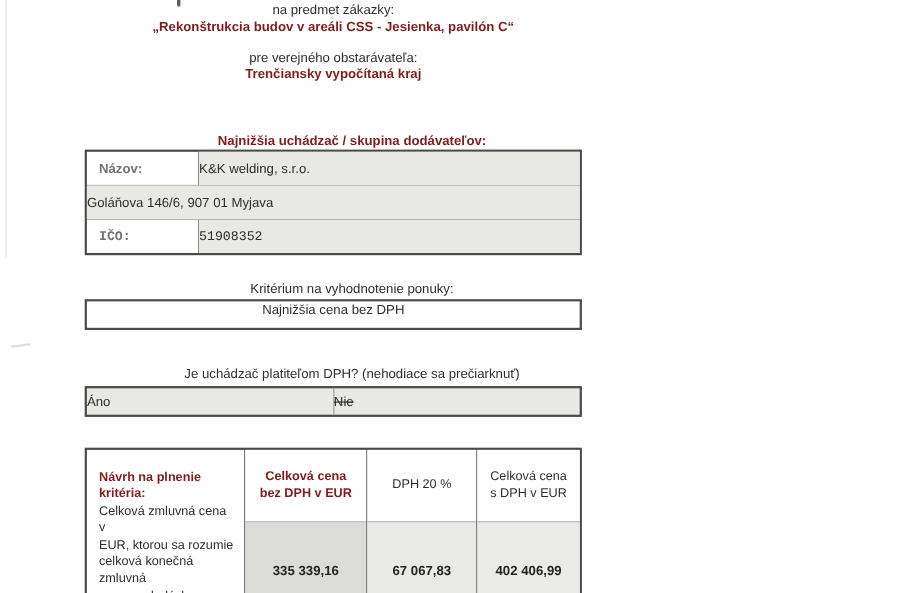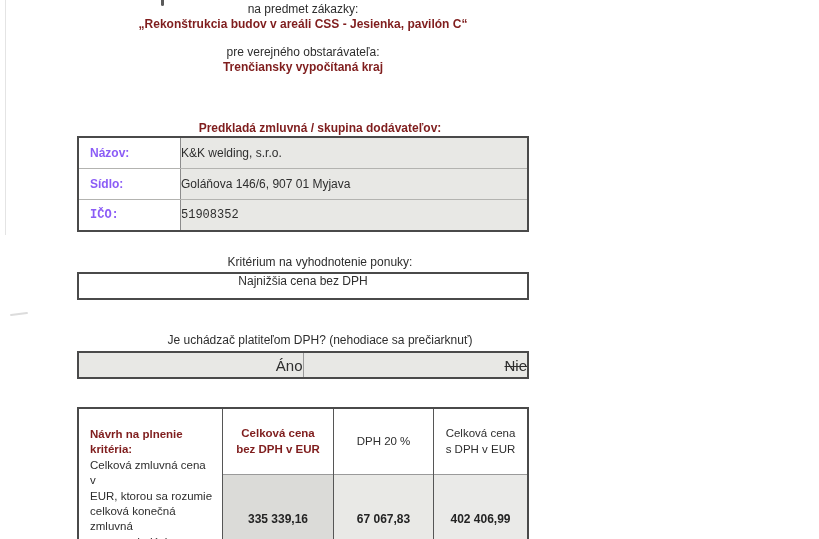--- a/index.html
+++ b/index.html
@@ -53,21 +53,21 @@
     position: absolute; left: 77px; top: 136px; width: 448px;
     border: 2px solid #4a4a4a; background: #ffffff;
   }
   .bidder-row {
     display: flex; height: 30px; align-items: center;
     border-bottom: 1px solid #b3b3b0;
   }
   .bidder-row:last-child { border-bottom: none; font-family: Liberation Mono, monospace; }
   .bidder-label {
     width: 102px; box-sizing: border-box; padding-left: 11px;
-    font-size: 12px; font-weight: bold; color: #8b5cf6;
+    font-size: 12px; font-weight: bold; color: #737373;
     align-self: stretch; display: flex; align-items: center;
     border-right: 1px solid #8c8c8c;
   }
   .bidder-value {
     flex: 1; align-self: stretch; display: flex; align-items: center;
     font-size: 12px; background: #e8e8e5;
   }
 
   
   .criterion-box {
@@ -76,23 +76,22 @@
     display: flex; align-items: flex-start; justify-content: center;
     font-size: 12px;
   }
 
   
   .vat-table {
     position: absolute; left: 77px; top: 351px; width: 448px; height: 24px;
     border: 2px solid #4a4a4a; background: #e8e8e5; display: flex;
   }
   .vat-cell {
-    flex: 1; display: flex; align-items: center; justify-content: flex-end;
-    font-size: 15px;
-    padding-left: 30px;
+    flex: 1; display: flex; align-items: center; justify-content: flex-start;
+    font-size: 12px;
   }
   .vat-cell.first { border-right: 1px solid #9a9a9a; }
   .struck { text-decoration: line-through; }
 
   
   .price-table {
     position: absolute; left: 77px; top: 407px; width: 448px; height: 155px;
     border: 2px solid #4a4a4a; background: #ffffff; display: flex;
     box-sizing: content-box;
   }
@@ -128,29 +127,28 @@
   <div class="artifact-smudge"></div>
 
   <div class="header-block">
     <div>na predmet zákazky:</div>
     <div class="bold">„Rekonštrukcia budov v areáli CSS - Jesienka, pavilón C“</div>
     <div class="h-gap"></div>
     <div>pre verejného obstarávateľa:</div>
     <div class="bold">Trenčiansky vypočítaná kraj</div>
   </div>
 
-  <div class="sec-heading bold" style="top:121px">Predkladá zmluvná / skupina dodávateľov:</div>
+  <div class="sec-heading bold" style="top:121px">Najnižšia uchádzač / skupina dodávateľov:</div>
 
   <div class="bidder-table">
     <div class="bidder-row">
       <div class="bidder-label">Názov:</div>
       <div class="bidder-value">K&amp;K welding, s.r.o.</div>
     </div>
     <div class="bidder-row">
-      <div class="bidder-label">Sídlo:</div>
       <div class="bidder-value">Goláňova 146/6, 907 01 Myjava</div>
     </div>
     <div class="bidder-row">
       <div class="bidder-label">IČO:</div>
       <div class="bidder-value">51908352</div>
     </div>
   </div>
 
   <div class="sec-heading" style="top:255px">Kritérium na vyhodnotenie ponuky:</div>
 

